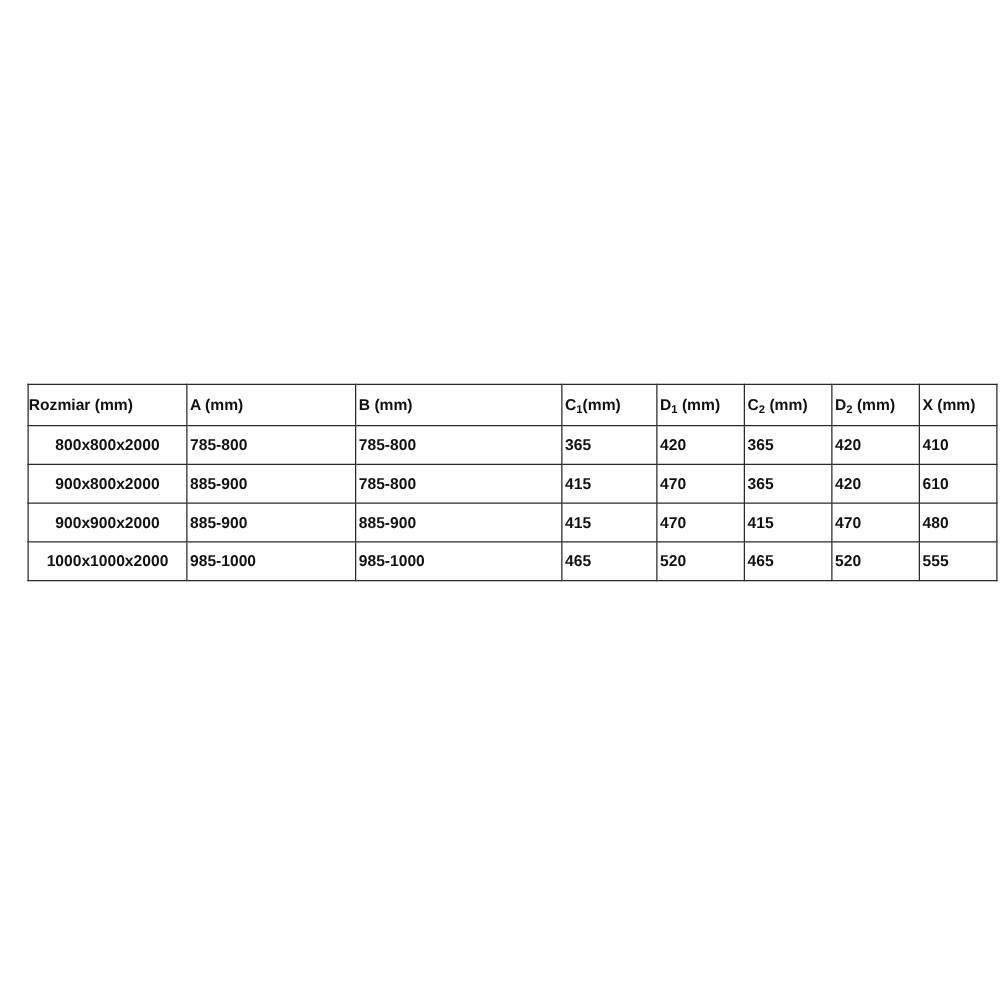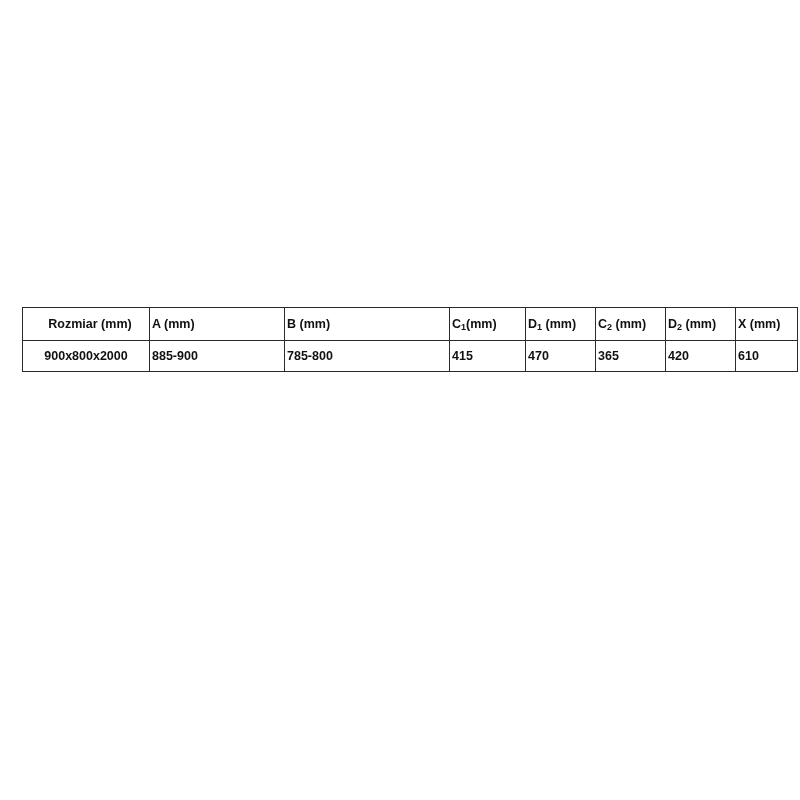--- a/index.html
+++ b/index.html
@@ -41,22 +41,22 @@
     color: #111111;
     padding: 0 2px;
     background: #ffffff;
     white-space: nowrap;
   }
   table.spec thead th {
     height: 32px;
     font-size: 12.5px;
   }
   table.spec thead th.col-size {
-    text-align: center;
-    padding-left: 10px;
+    text-align: left;
+    padding-left: 0;
   }
   table.spec tbody td.col-size {
     text-align: center;
   }
   sub {
     font-size: 9px;
     vertical-align: baseline;
     position: relative;
     top: 2px;
   }
@@ -93,25 +93,55 @@
           <th>B (mm)</th>
           <th><span>C</span><sub>1</sub><span>(mm)</span></th>
           <th><span>D</span><sub>1</sub><span> (mm)</span></th>
           <th><span>C</span><sub>2</sub><span> (mm)</span></th>
           <th><span>D</span><sub>2</sub><span> (mm)</span></th>
           <th>X (mm)</th>
         </tr>
       </thead>
       <tbody>
         <tr>
+          <td class="col-size">800x800x2000</td>
+          <td>785-800</td>
+          <td>785-800</td>
+          <td>365</td>
+          <td>420</td>
+          <td>365</td>
+          <td>420</td>
+          <td>410</td>
+        </tr>
+        <tr>
           <td class="col-size">900x800x2000</td>
           <td>885-900</td>
           <td>785-800</td>
           <td>415</td>
           <td>470</td>
           <td>365</td>
           <td>420</td>
           <td>610</td>
         </tr>
+        <tr>
+          <td class="col-size">900x900x2000</td>
+          <td>885-900</td>
+          <td>885-900</td>
+          <td>415</td>
+          <td>470</td>
+          <td>415</td>
+          <td>470</td>
+          <td>480</td>
+        </tr>
+        <tr>
+          <td class="col-size">1000x1000x2000</td>
+          <td>985-1000</td>
+          <td>985-1000</td>
+          <td>465</td>
+          <td>520</td>
+          <td>465</td>
+          <td>520</td>
+          <td>555</td>
+        </tr>
       </tbody>
     </table>
   </div>
 </div>
 
 </body></html>

